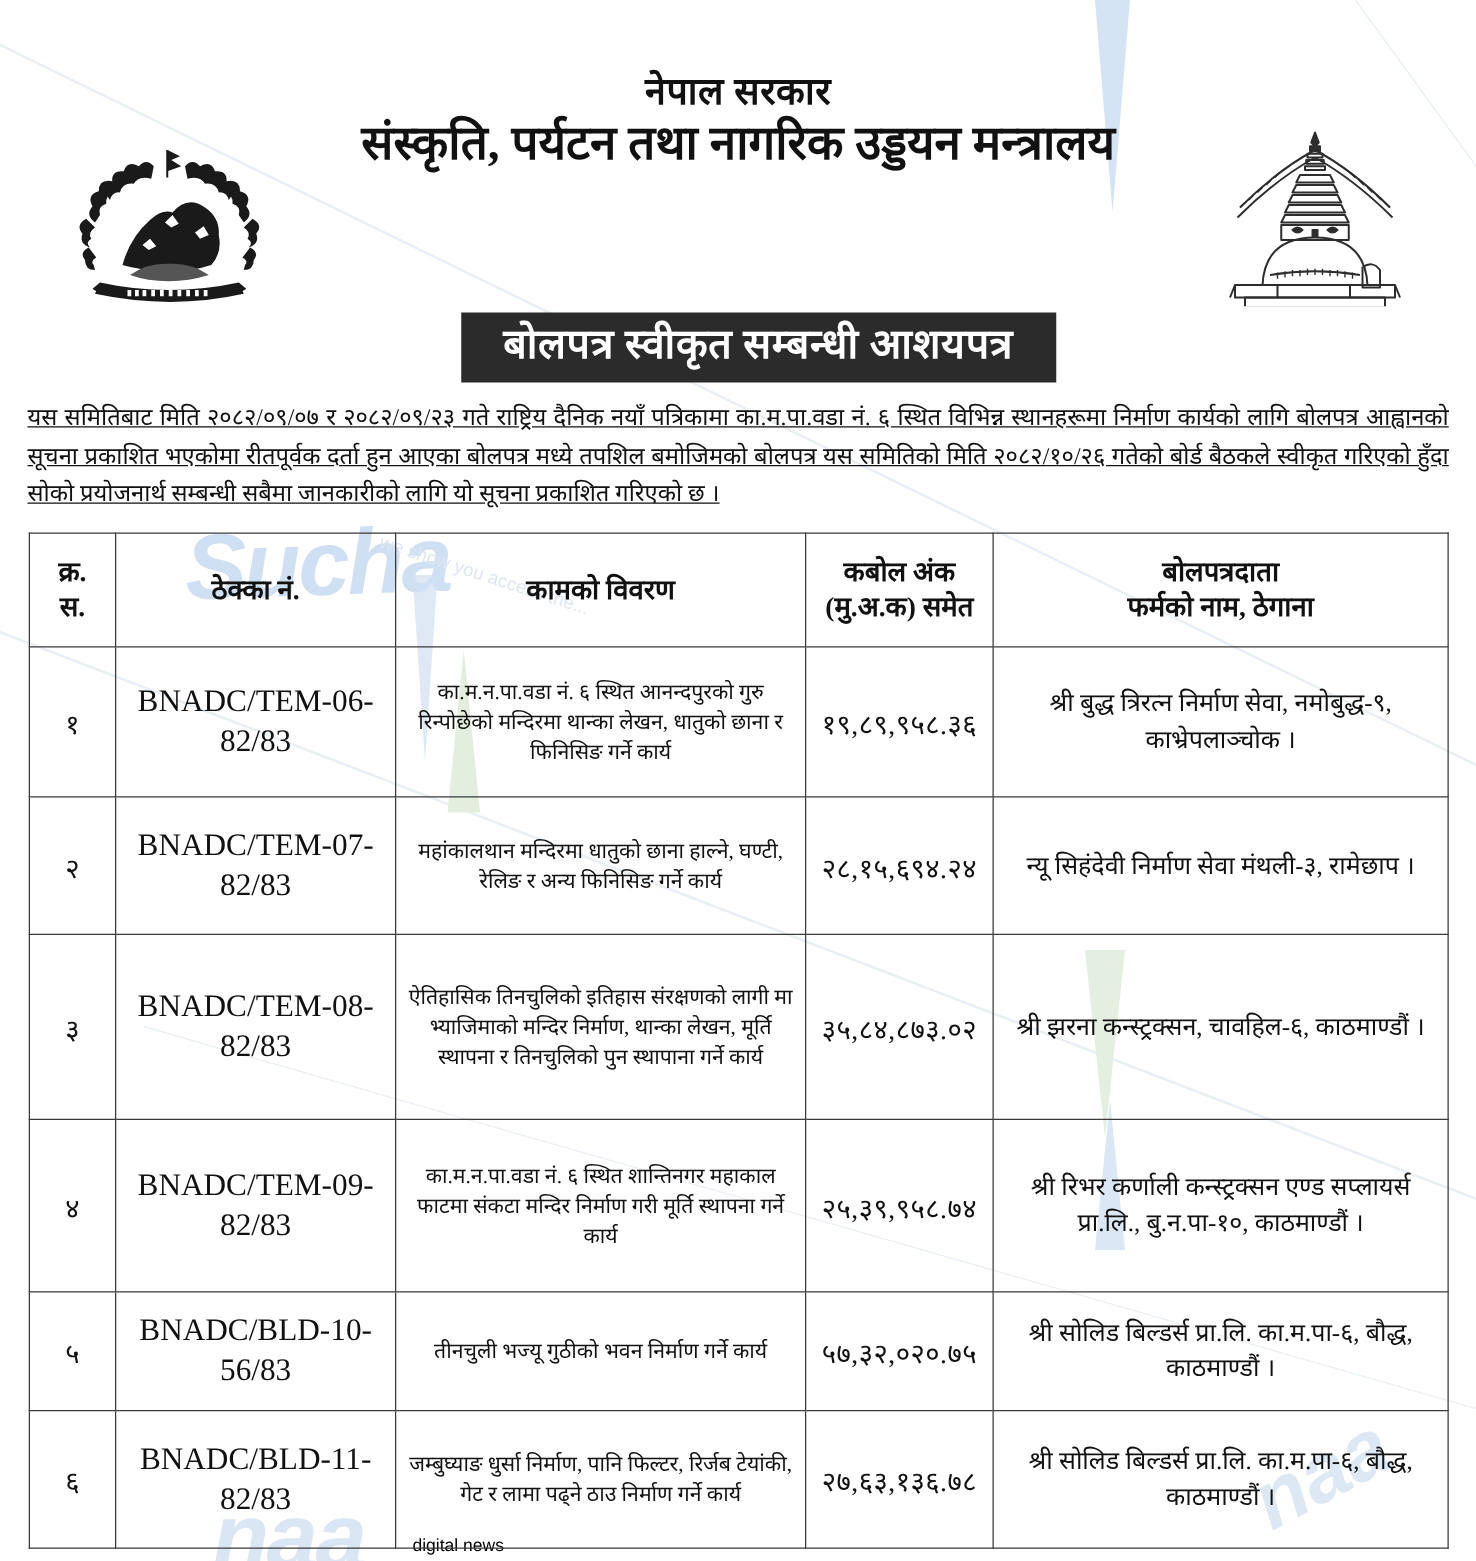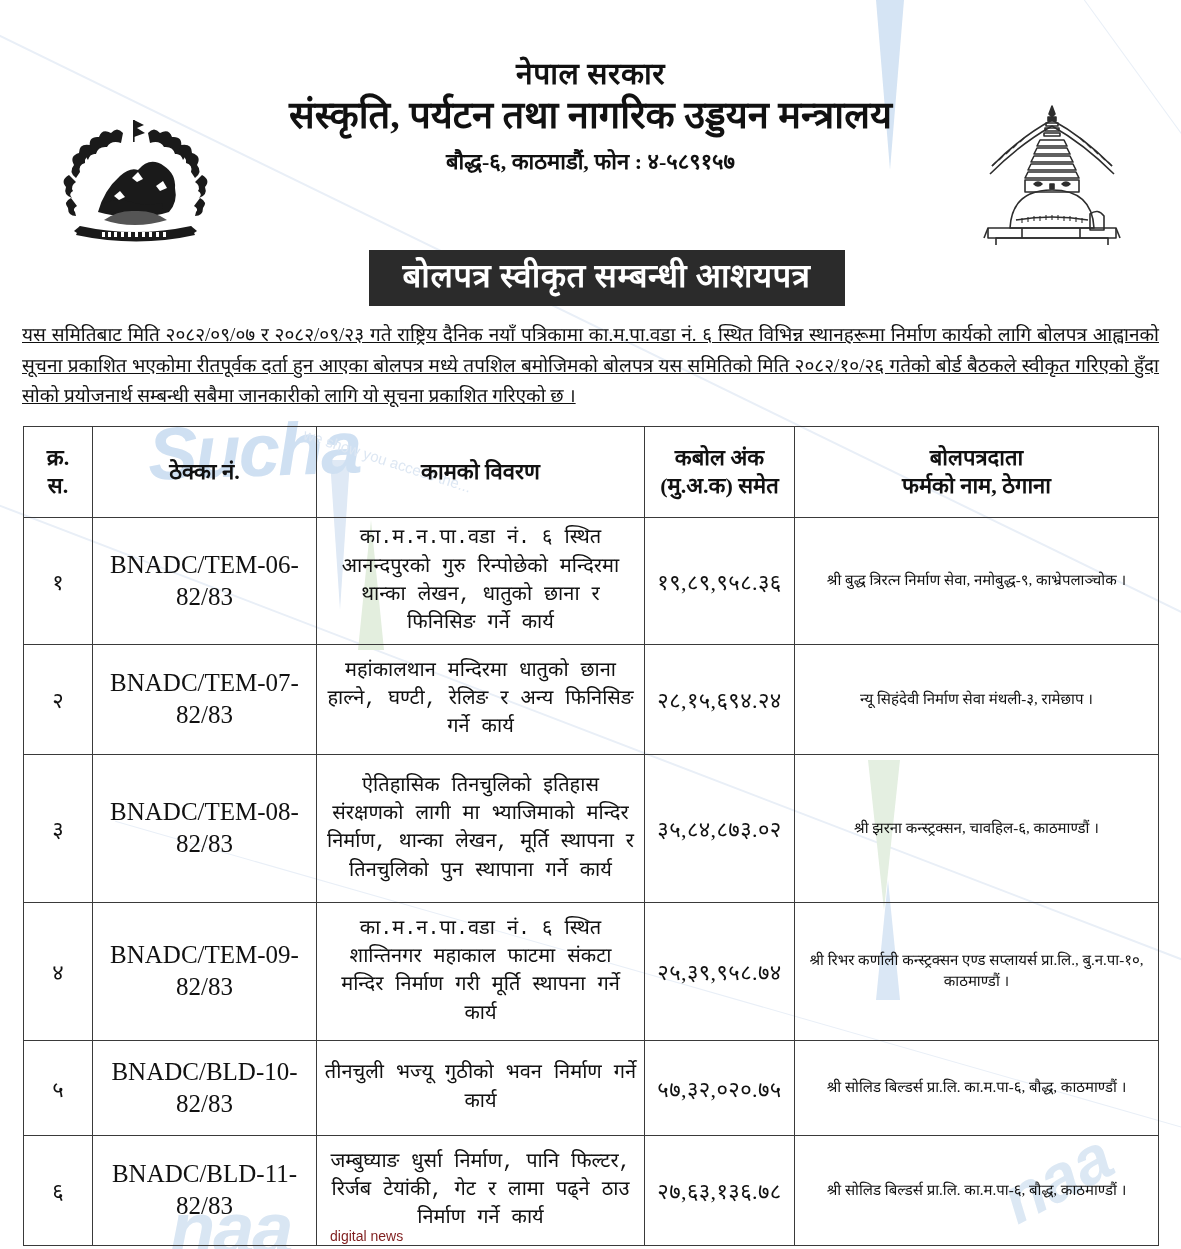--- a/index.html
+++ b/index.html
@@ -68,21 +68,21 @@
     font-size: 66px;
     color: #dce8f4;
     transform: rotate(-28deg);
   }
   .wm-sub2 {
     position: absolute;
     left: 330px;
     top: 1228px;
     font-family: "Liberation Sans", sans-serif;
     font-size: 14px;
-    color: #7f1d1d;
+    color: #000000;
     white-space: nowrap;
   }
   .wm-diag {
     position: absolute;
     background: #e9eff7;
   }
   .wm-tri {
     position: absolute;
     width: 0;
     height: 0;
@@ -201,30 +201,29 @@
   }
   td.c-sn {
     font-size: 22px;
   }
   td.c-contract {
     font-size: 25px;
     font-family: "Liberation Serif", "DejaVu Serif", serif;
     line-height: 1.28;
   }
   td.c-desc {
-    font-size: 20px;
+    font-size: 17px;
     line-height: 1.42;
-    font-family: Liberation Mono, monospace;
   }
   td.c-amount {
     font-size: 22px;
     letter-spacing: 0.4px;
   }
   td.c-bidder {
-    font-size: 15px;
+    font-size: 20px;
     line-height: 1.42;
   }
   .col-sn    { width: 69px; }
   .col-con   { width: 224px; }
   .col-desc  { width: 328px; }
   .col-amt   { width: 150px; }
   .col-bid   { width: 364px; }
 
   
   .source {
@@ -374,21 +373,20 @@
           <path d="M154 128 l4 10"></path>
           <path d="M60 128 l0 10"></path>
           <path d="M118 128 l0 10"></path>
         </g>
       </svg>
     </div>
 
     <div class="head-text">
       <div class="line-gov">नेपाल सरकार</div>
       <div class="line-min">संस्कृति, पर्यटन तथा नागरिक उड्डयन मन्त्रालय</div>
-      <div class="line-addr">बौद्ध-६, काठमाडौं, फोन : ४-५८९१५७</div>
     </div>
   </div>
 
   <div class="banner-wrap">
     <div class="banner">बोलपत्र स्वीकृत सम्बन्धी आशयपत्र</div>
   </div>
 
   <div class="para">यस समितिबाट मिति २०८२/०९/०७ र २०८२/०९/२३ गते राष्ट्रिय दैनिक नयाँ पत्रिकामा  का.म.पा.वडा नं. ६ स्थित विभिन्न स्थानहरूमा निर्माण कार्यको लागि बोलपत्र आह्वानको सूचना प्रकाशित भएकोमा रीतपूर्वक दर्ता हुन आएका बोलपत्र मध्ये तपशिल बमोजिमको बोलपत्र यस समितिको मिति २०८२/१०/२६ गतेको बोर्ड बैठकले स्वीकृत गरिएको हुँदा सोको प्रयोजनार्थ सम्बन्धी सबैमा जानकारीको लागि यो सूचना प्रकाशित गरिएको छ ।</div>
 
   <div class="table-wrap">
@@ -442,21 +440,21 @@
           </tr>
           <tr style="height: 138px;">
             <td class="c-sn">४</td>
             <td class="c-contract">BNADC/TEM-09-82/83</td>
             <td class="c-desc">का.म.न.पा.वडा नं. ६ स्थित शान्तिनगर महाकाल फाटमा संकटा मन्दिर निर्माण गरी मूर्ति स्थापना गर्ने कार्य</td>
             <td class="c-amount">२५,३९,९५८.७४</td>
             <td class="c-bidder">श्री रिभर कर्णाली कन्स्ट्रक्सन एण्ड सप्लायर्स प्रा.लि., बु.न.पा-१०, काठमाण्डौं ।</td>
           </tr>
           <tr style="height: 95px;">
             <td class="c-sn">५</td>
-            <td class="c-contract">BNADC/BLD-10-82/83</td>
+            <td class="c-contract">BNADC/BLD-10-56/83</td>
             <td class="c-desc">तीनचुली भज्यू गुठीको भवन निर्माण गर्ने कार्य</td>
             <td class="c-amount">५७,३२,०२०.७५</td>
             <td class="c-bidder">श्री सोलिड बिल्डर्स प्रा.लि. का.म.पा-६, बौद्ध, काठमाण्डौं ।</td>
           </tr>
           <tr style="height: 110px;">
             <td class="c-sn">६</td>
             <td class="c-contract">BNADC/BLD-11-82/83</td>
             <td class="c-desc">जम्बुघ्याङ धुर्सा निर्माण, पानि फिल्टर, रिर्जब टेयांकी, गेट र लामा पढ्ने ठाउ निर्माण गर्ने कार्य</td>
             <td class="c-amount">२७,६३,१३६.७८</td>
             <td class="c-bidder">श्री सोलिड बिल्डर्स प्रा.लि. का.म.पा-६, बौद्ध, काठमाण्डौं ।</td>

